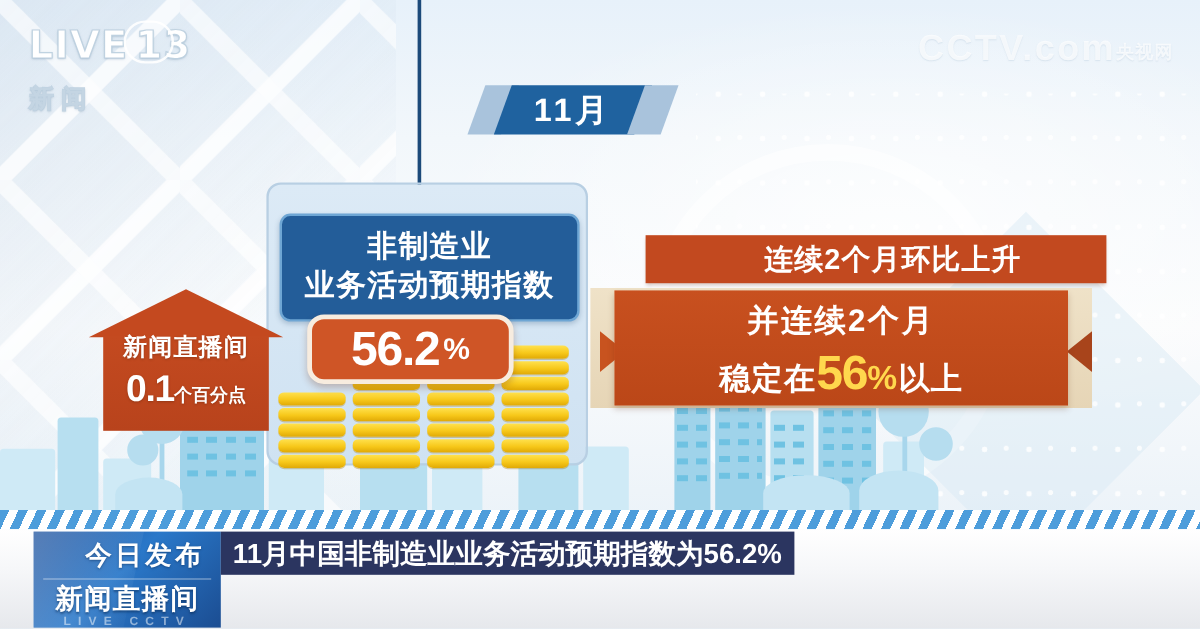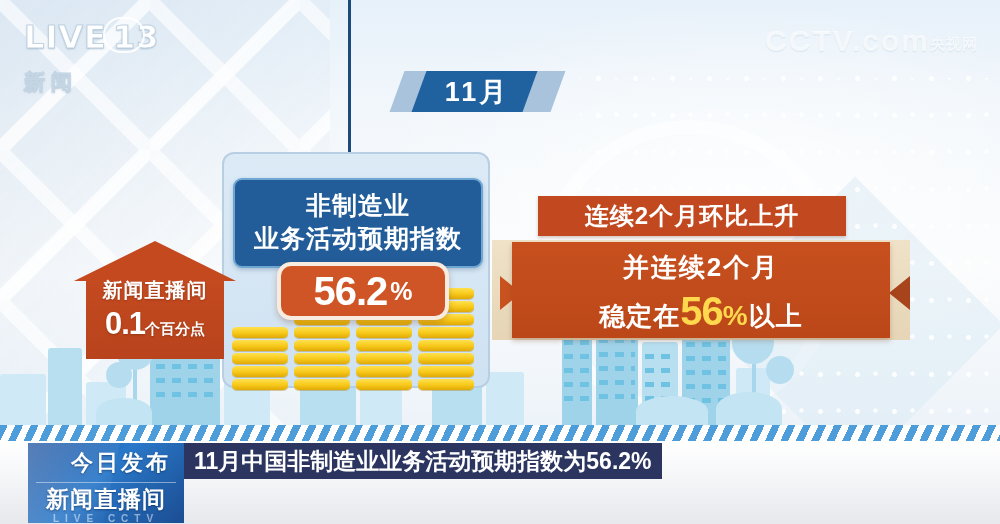--- a/index.html
+++ b/index.html
@@ -124,21 +124,21 @@
     background:#235d99;border:2px solid #6ea6d4;border-radius:9px;
     box-sizing:border-box;padding:9px 6px 11px;
     color:#ffffff;text-align:center;
     font-size:25px;font-weight:700;line-height:33px;letter-spacing:1px;
     box-shadow:0 2px 4px rgba(30,70,110,.25);
   }
   .value-badge{
     position:absolute;left:256px;top:262px;width:172px;height:58px;
     background:#cf5526;border:4px solid #f7ecdf;border-radius:14px;
     box-sizing:border-box;display:flex;align-items:center;justify-content:center;
-    color:#ffffff;box-shadow:0 3px 6px rgba(120,55,25,.28);margin-left:21px;
+    color:#ffffff;box-shadow:0 3px 6px rgba(120,55,25,.28);
   }
   .value-badge .num{font-size:40px;font-weight:700;letter-spacing:-1px;line-height:1;}
   .value-badge .pct{font-size:25px;font-weight:700;margin-left:3px;line-height:1;}
 
   
   .coins{position:absolute;left:226px;top:300px;width:260px;height:92px;}
   .stack{position:absolute;bottom:0;width:56px;}
   .coin{
     height:11px;margin-bottom:2px;border-radius:5px/4px;
     background:linear-gradient(180deg,#ffe14d 0%,#f7c81a 55%,#e0a906 100%);
@@ -161,24 +161,25 @@
   .la-text{
     position:absolute;left:0;top:36px;width:162px;text-align:center;color:#ffffff;
     text-shadow:0 1px 2px rgba(90,35,10,.4);
   }
   .la-l1{font-size:20px;font-weight:700;letter-spacing:1px;line-height:26px;}
   .la-l2{font-size:15px;font-weight:700;line-height:42px;white-space:nowrap;text-align:center;}
   .la-l2 b{font-size:31px;font-weight:700;letter-spacing:-1px;}
 
   
   .rp-top{
-    position:absolute;left:538px;top:196px;width:308px;height:40px;
+    position:absolute;left:538px;top:196px;width:356px;height:40px;
     background:#c2491f;display:flex;align-items:center;justify-content:center;
     color:#ffffff;font-size:24px;font-weight:700;letter-spacing:1px;
     box-shadow:0 2px 3px rgba(100,45,18,.25);
+    padding-left:28px;
   }
   .rp-beige{
     position:absolute;left:492px;top:240px;width:418px;height:100px;
     background:linear-gradient(180deg,#efe2c8 0%,#e6d5b6 100%);
   }
   .rp-arrowR{
     position:absolute;left:500px;top:276px;width:0;height:0;
     border-top:17px solid transparent;border-bottom:17px solid transparent;
     border-left:21px solid #c8531f;
   }

